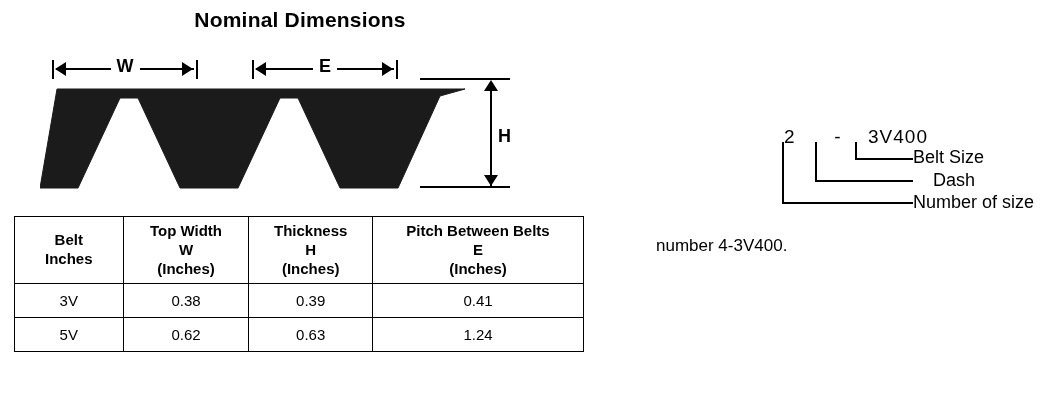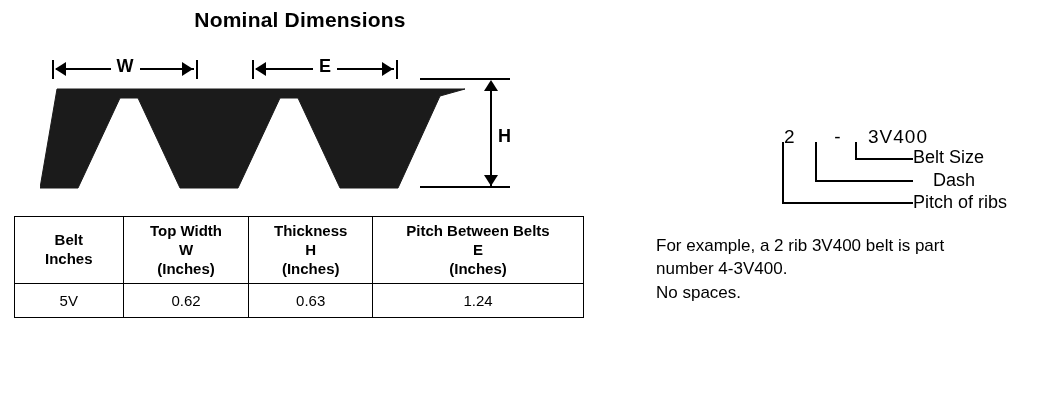--- a/index.html
+++ b/index.html
@@ -281,20 +281,26 @@
           </th>
           <th class="col-e">
             <div>Pitch Between Belts</div>
             <div>E</div>
             <div>(Inches)</div>
           </th>
         </tr>
       </thead>
       <tbody>
         <tr>
+          <td>3V</td>
+          <td>0.38</td>
+          <td>0.39</td>
+          <td>0.41</td>
+        </tr>
+        <tr>
           <td>5V</td>
           <td>0.62</td>
           <td>0.63</td>
           <td>1.24</td>
         </tr>
       </tbody>
     </table>
   </div>
 
   <div id="right-panel">
@@ -312,22 +318,20 @@
     <div class="leader" style="left:215px; top:158px; width:58px; height:2px;"></div>
 
     <div class="leader" style="left:175px; top:142px; width:2px; height:40px;"></div>
     <div class="leader" style="left:175px; top:180px; width:98px; height:2px;"></div>
 
     <div class="leader" style="left:142px; top:142px; width:2px; height:62px;"></div>
     <div class="leader" style="left:142px; top:202px; width:131px; height:2px;"></div>
 
     <div class="callout" style="left:273px; top:147px;">Belt Size</div>
     <div class="callout" style="left:273px; top:170px;margin-left:20px;">Dash</div>
-    <div class="callout" style="left:273px; top:192px;">Pitch of ribs</div>
+    <div class="callout" style="left:273px; top:192px;">Number of size</div>
 
     <div id="desc-text">
-      <div>For example, a 2 rib 3V400 belt is part</div>
       <div>number 4-3V400.</div>
-      <div>No spaces.</div>
     </div>
   </div>
 
 </div>
 
 </body></html>

